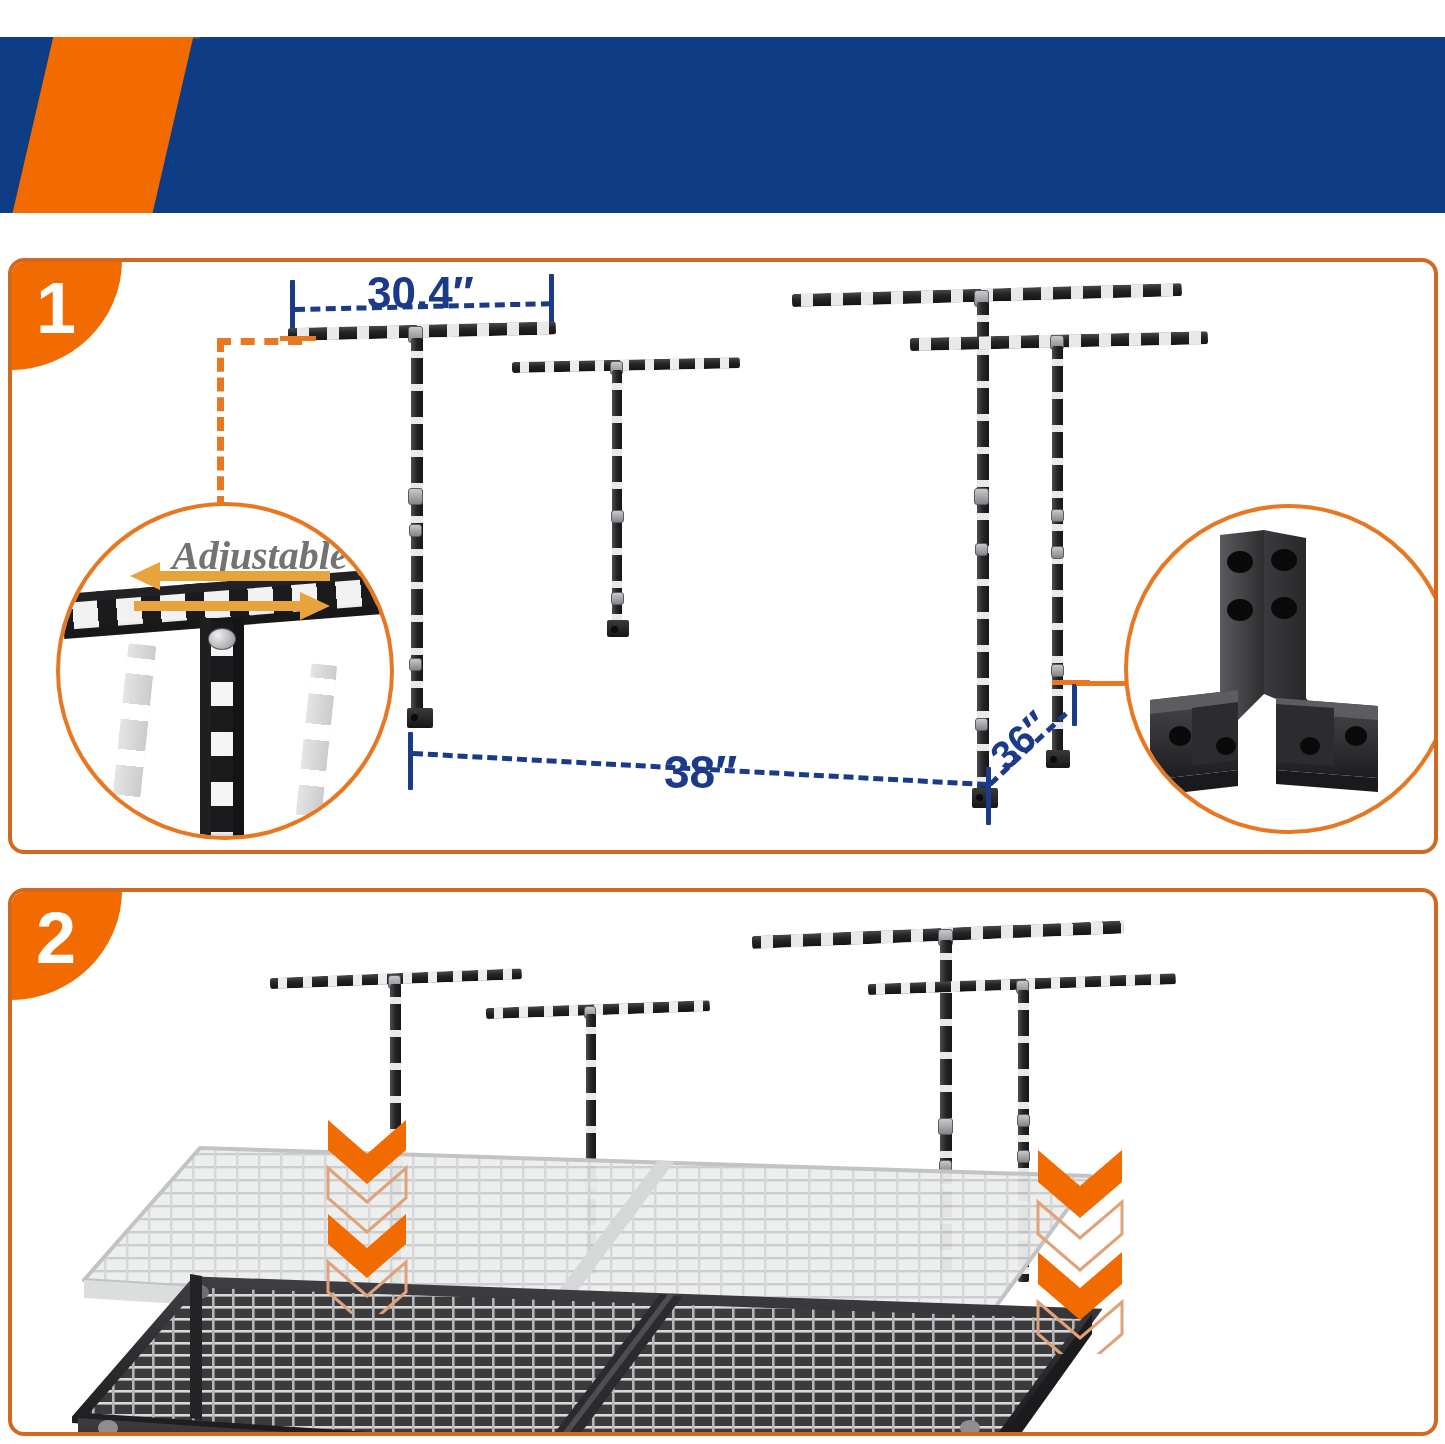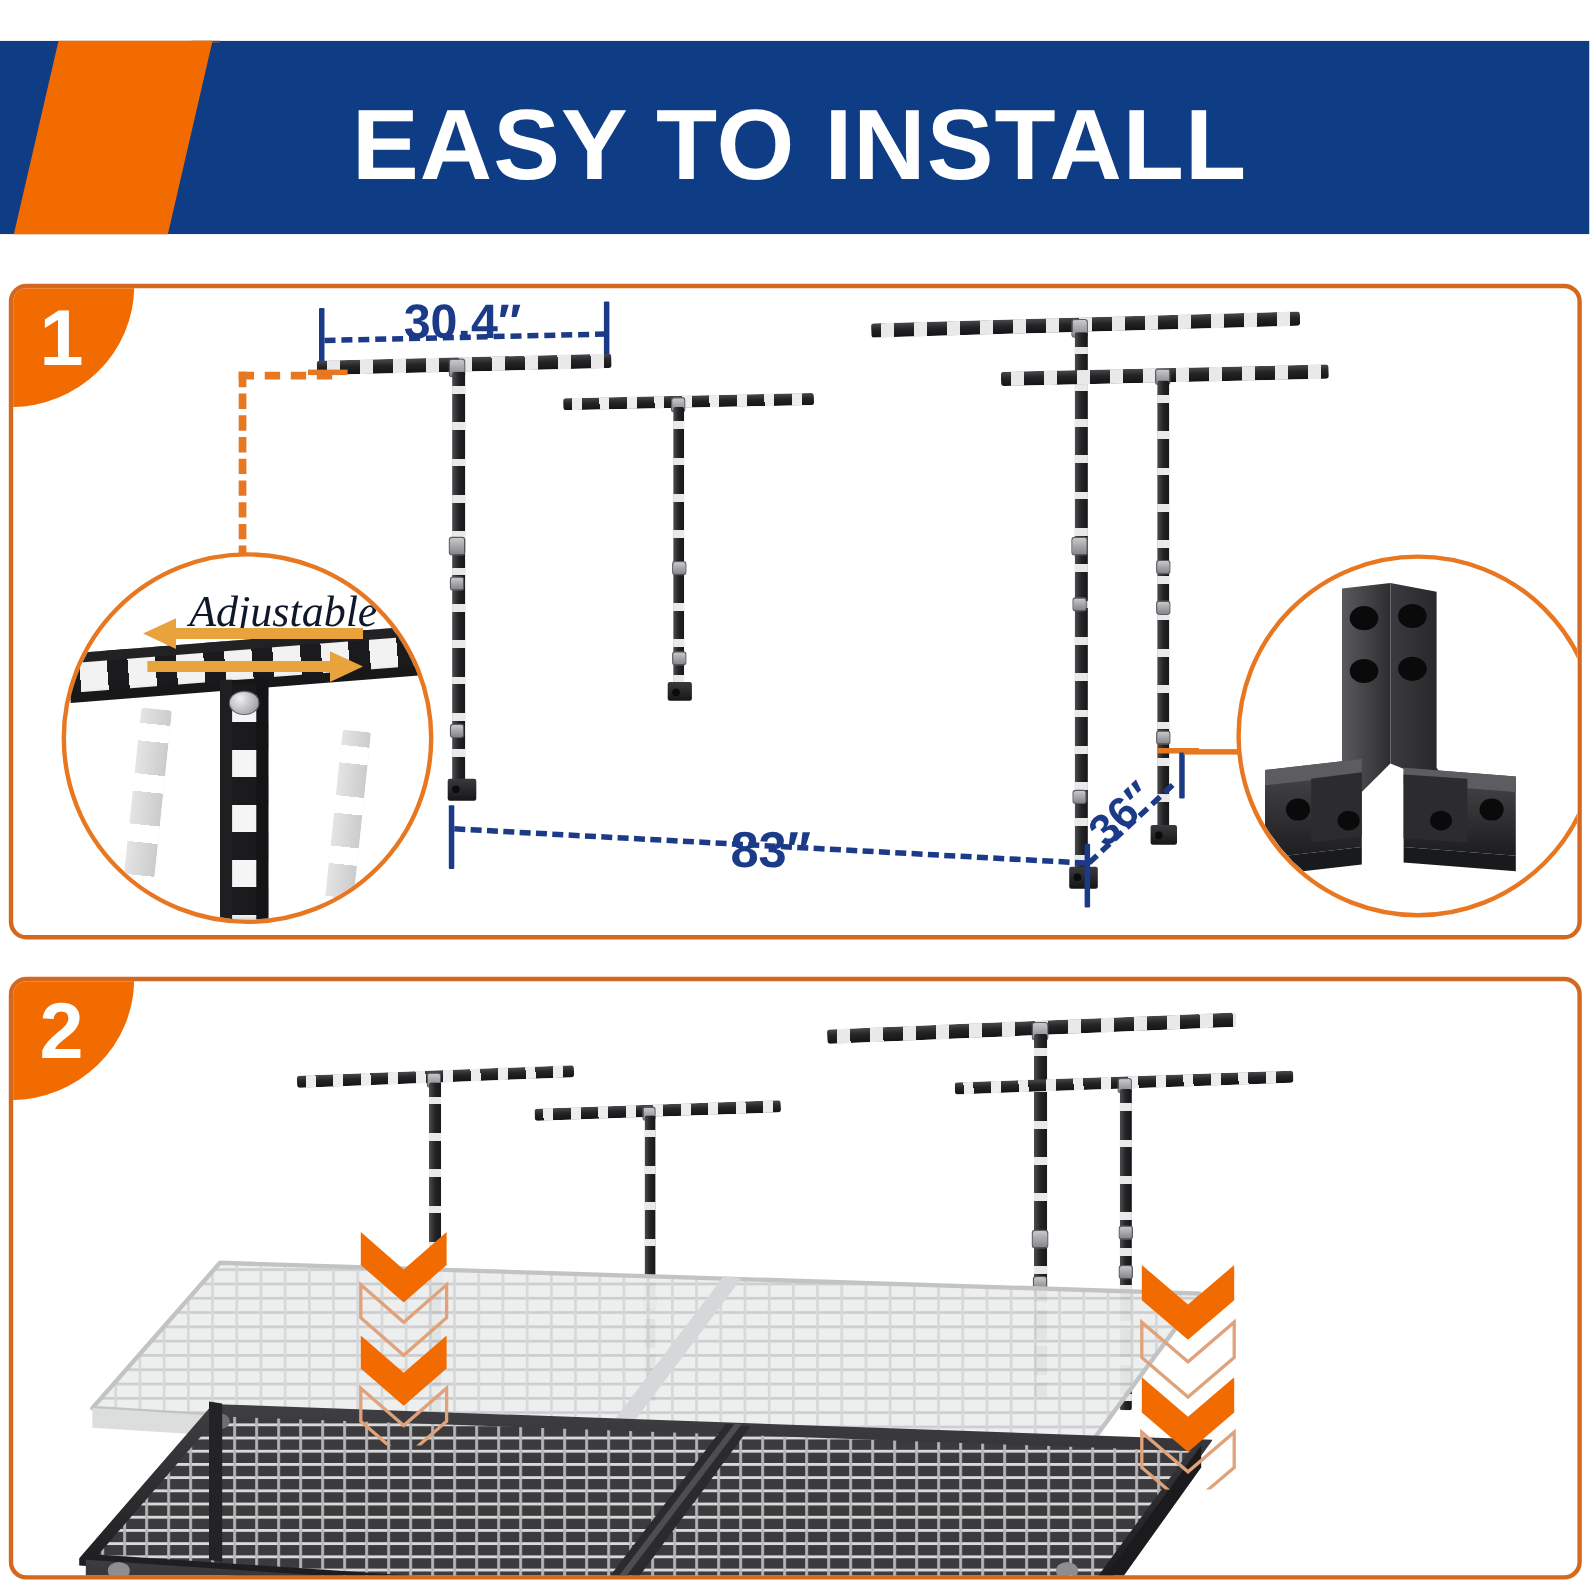--- a/index.html
+++ b/index.html
@@ -148,41 +148,40 @@
   }
   .lead-dash-v{
     position:absolute;width:0;border-left:7px dashed #E87722;
   }
   .lead-dash-h{
     position:absolute;height:0;border-top:7px dashed #E87722;
   }
   .lead-solid-h{position:absolute;height:5px;background:#E87722;}
 
   .adj-label{
-    position:absolute;color:#0f172a;font-weight:normal;font-style:italic;
+    position:absolute;color:#737373;font-weight:bold;font-style:italic;
     font-family:"Liberation Serif", serif;white-space:nowrap;
   }
 
   
   .chev{position:absolute;}
 
   
   .deck{position:absolute;}
 </style>
 </head>
 <body>
 
 <div class="root">
 
   <div class="banner">
     <div class="banner-blue"></div>
     <div class="banner-stripe-shadow"></div>
 
     <div class="banner-stripe"></div>
-    <div class="banner-title">EASY TO INSTALL</div>
   </div>
 
   <div class="panel" id="panel-1">
 
     <div class="step-badge">1</div>
 
     <div class="dim-tick" style="left:278px;top:18px;width:5px;height:52px;"></div>
     <div class="dim-tick" style="left:537px;top:12px;width:5px;height:52px;"></div>
     <div class="dim-dash" style="left:283px;top:45px;width:256px;transform:rotate(-1.3deg);transform-origin:left center;"></div>
     <div class="dim-text" style="left:355px;top:6px;font-size:44px;">30.4″</div>
@@ -223,21 +222,21 @@
       <div class="post abs" style="left:142px;top:12px;height:408px;width:11px;"></div>
       <div class="nut" style="left:141px;top:175px;width:11px;height:11px;"></div>
       <div class="nut" style="left:141px;top:212px;width:11px;height:11px;"></div>
       <div class="nut" style="left:141px;top:330px;width:11px;height:11px;"></div>
       <div class="foot" style="left:136px;top:416px;width:24px;height:18px;"></div>
     </div>
     <div class="lead-solid-h" style="left:1040px;top:418px;width:38px;"></div>
 
     <div class="dim-tick" style="left:396px;top:470px;width:5px;height:58px;"></div>
     <div class="dim-dash" style="left:401px;top:489px;width:575px;transform:rotate(3.1deg);transform-origin:left center;"></div>
-    <div class="dim-text" style="left:652px;top:483px;font-size:46px;">83″</div>
+    <div class="dim-text" style="left:652px;top:483px;font-size:46px;">38″</div>
 
     <div class="dim-tick" style="left:974px;top:505px;width:5px;height:58px;"></div>
     <div class="dim-tick" style="left:1060px;top:422px;width:5px;height:42px;"></div>
     <div class="dim-dash" style="left:978px;top:520px;width:104px;transform:rotate(-43deg);transform-origin:left center;"></div>
     <div class="dim-text" style="left:985px;top:478px;font-size:40px;transform:rotate(-43deg);transform-origin:left center;">36″</div>
 
     <div class="lead-dash-h" style="left:205px;top:76px;width:85px;"></div>
     <div class="lead-dash-v" style="left:205px;top:76px;height:172px;"></div>
 
     <div class="callout" style="left:44px;top:240px;width:330px;height:330px;">

